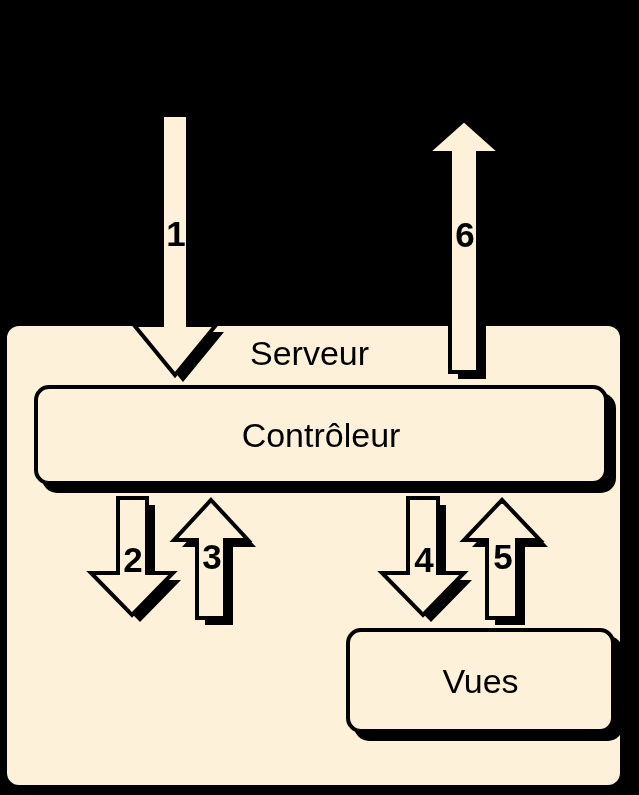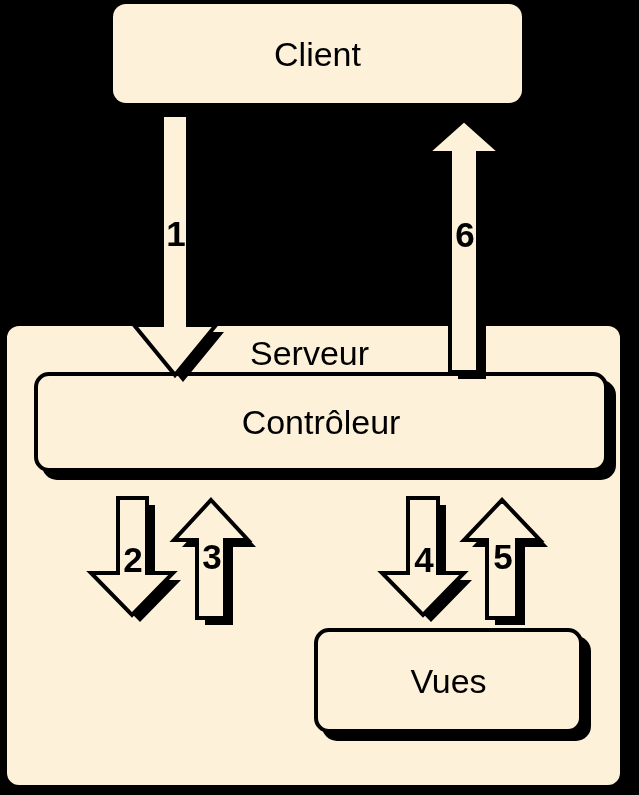--- a/index.html
+++ b/index.html
@@ -20,39 +20,36 @@
     border:4px solid #000;
   }
   .serveur-label{
     position:absolute;left:0;right:8px;top:10px;text-align:center;
     font-size:34px;line-height:1;
   }
   .inner{
     border:4px solid #000;border-radius:15px;
     box-shadow:8px 8px 0 0 #000;
   }
-  .controleur{left:34px;top:372px;width:574px;height:100px;}
+  .controleur{left:34px;top:385px;width:574px;height:100px;}
   .modeles{left:37px;top:628px;width:273px;height:105px;}
-  .vues{left:314px;top:628px;width:269px;height:105px;}
+  .vues{left:346px;top:628px;width:269px;height:105px;}
   .arrow-layer{position:absolute;left:0;top:0;width:639px;height:795px;}
   .arrow-shadow{fill:#000;stroke:none;}
   .arrow-body{fill:#FDF2D9;stroke:#000;stroke-width:4;stroke-linejoin:miter;}
   .arrow-num{
     font-family:"Liberation Sans",sans-serif;font-size:35px;font-weight:bold;
     fill:#000;text-anchor:middle;
   }
 </style>
 </head>
 <body>
 
 <div class="canvas">
 
-  <div class="box client">
-    <span>Client</span>
-  </div>
 
   <div class="box serveur">
     <div class="serveur-label">Serveur</div>
   </div>
 
   <div class="box inner controleur">
     <span>Contrôleur</span>
   </div>
   <div class="box inner vues">
     <span>Vues</span>

